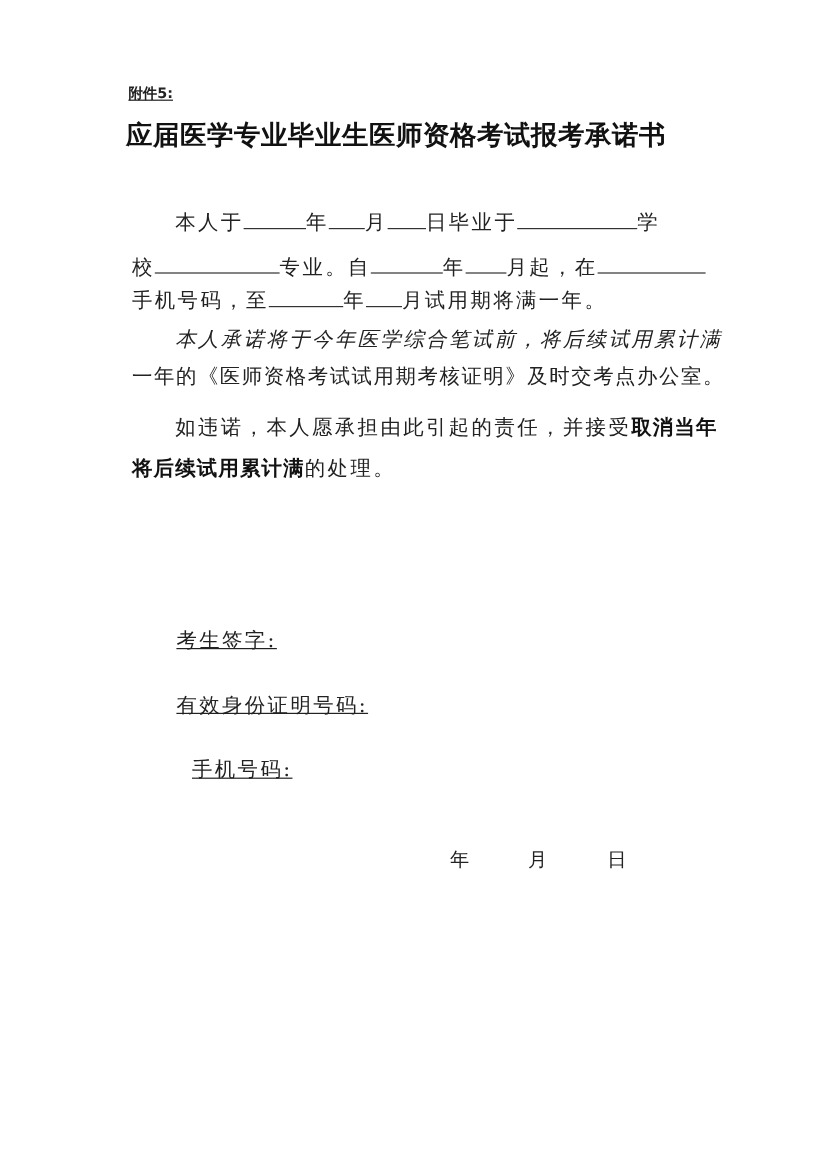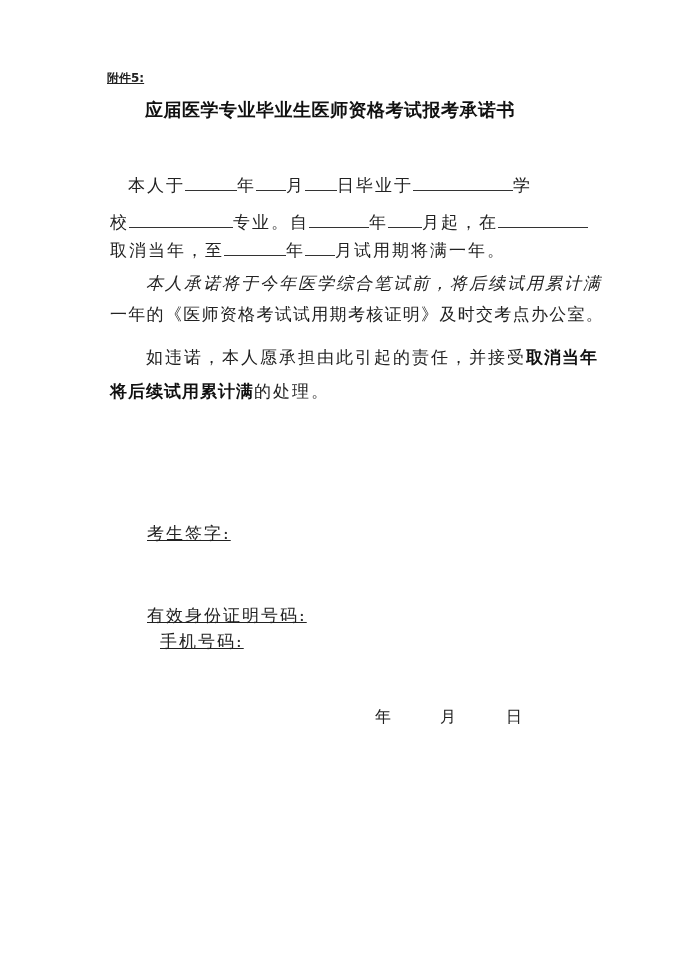--- a/index.html
+++ b/index.html
@@ -20,21 +20,21 @@
       left: 107px; top: 70px;
       font-size: 12px;
       font-weight: bold;
       font-family: "DejaVu Sans", "Liberation Sans", sans-serif;
       color: #222;
       text-decoration: underline;
     }
     .title {
       left: 0; width: 660px; top: 98px;
       text-align: center;
-      font-size: 18px;
+      font-size: 22px;
       font-weight: bold;
       letter-spacing: 0.5px;
       color: #111;
     }
     .line {
       font-size: 17px;
       letter-spacing: 2px;
       color: #222;
       line-height: 22px;
     }
@@ -48,46 +48,46 @@
     .sig { font-size: 17px; letter-spacing: 2px; color: #222; text-decoration: underline; }
     .date-part { font-size: 16px; color: #222; }
   </style>
 </head>
 <body>
 
 <div class="abs attachment">附件5:</div>
 
 <div class="abs title">应届医学专业毕业生医师资格考试报考承诺书</div>
 
-<div class="abs line" style="left:128px; top:174px;">
+<div class="abs line" style="left:146px; top:174px;">
   <span>本人于</span><span class="blank" style="width:52px;"></span><span>年</span><span class="blank" style="width:30px;"></span><span>月</span><span class="blank" style="width:32px;"></span><span>日毕业于</span><span class="blank" style="width:100px;"></span><span>学</span>
 </div>
 
 <div class="abs line" style="left:110px; top:211px;">
   <span>校</span><span class="blank" style="width:104px;"></span><span>专业。自</span><span class="blank" style="width:60px;"></span><span>年</span><span class="blank" style="width:34px;"></span><span>月起，在</span><span class="blank" style="width:90px;"></span>
 </div>
 
 <div class="abs line" style="left:110px; top:239px;">
-  <span>取消当年，至</span><span class="blank" style="width:62px;"></span><span>年</span><span class="blank" style="width:30px;"></span><span>月试用期将满一年。</span>
+  <span>手机号码，至</span><span class="blank" style="width:62px;"></span><span>年</span><span class="blank" style="width:30px;"></span><span>月试用期将满一年。</span>
 </div>
 
 <div class="abs line" style="left:146px; top:272px;font-style:italic;">本人承诺将于今年医学综合笔试前，将后续试用累计满</div>
 <div class="abs line" style="left:110px; top:305px; letter-spacing:1.3px;font-family:Liberation Mono, monospace;">一年的《医师资格考试试用期考核证明》及时交考点办公室。</div>
 
 <div class="abs line" style="left:146px; top:346px;">
   <span>如违诺，本人愿承担由此引起的责任，并接受</span><span class="bold">取消当年</span>
 </div>
 <div class="abs line" style="left:110px; top:380px;">
   <span class="bold">将后续试用累计满</span><span>的处理。</span>
 </div>
 
 <div class="abs sig" style="left:147px; top:522px;">
   <span>考生签字:</span>
 </div>
-<div class="abs sig" style="left:147px; top:604px;">
+<div class="abs sig" style="left:147px; top:576px;">
   <span>有效身份证明号码:</span>
 </div>
 <div class="abs sig" style="left:147px; top:630px;margin-left:13px;">
   <span>手机号码:</span>
 </div>
 
 <div class="abs date-part" style="left:375px; top:707px;">年</div>
 <div class="abs date-part" style="left:440px; top:707px;">月</div>
 <div class="abs date-part" style="left:506px; top:707px;">日</div>
 

